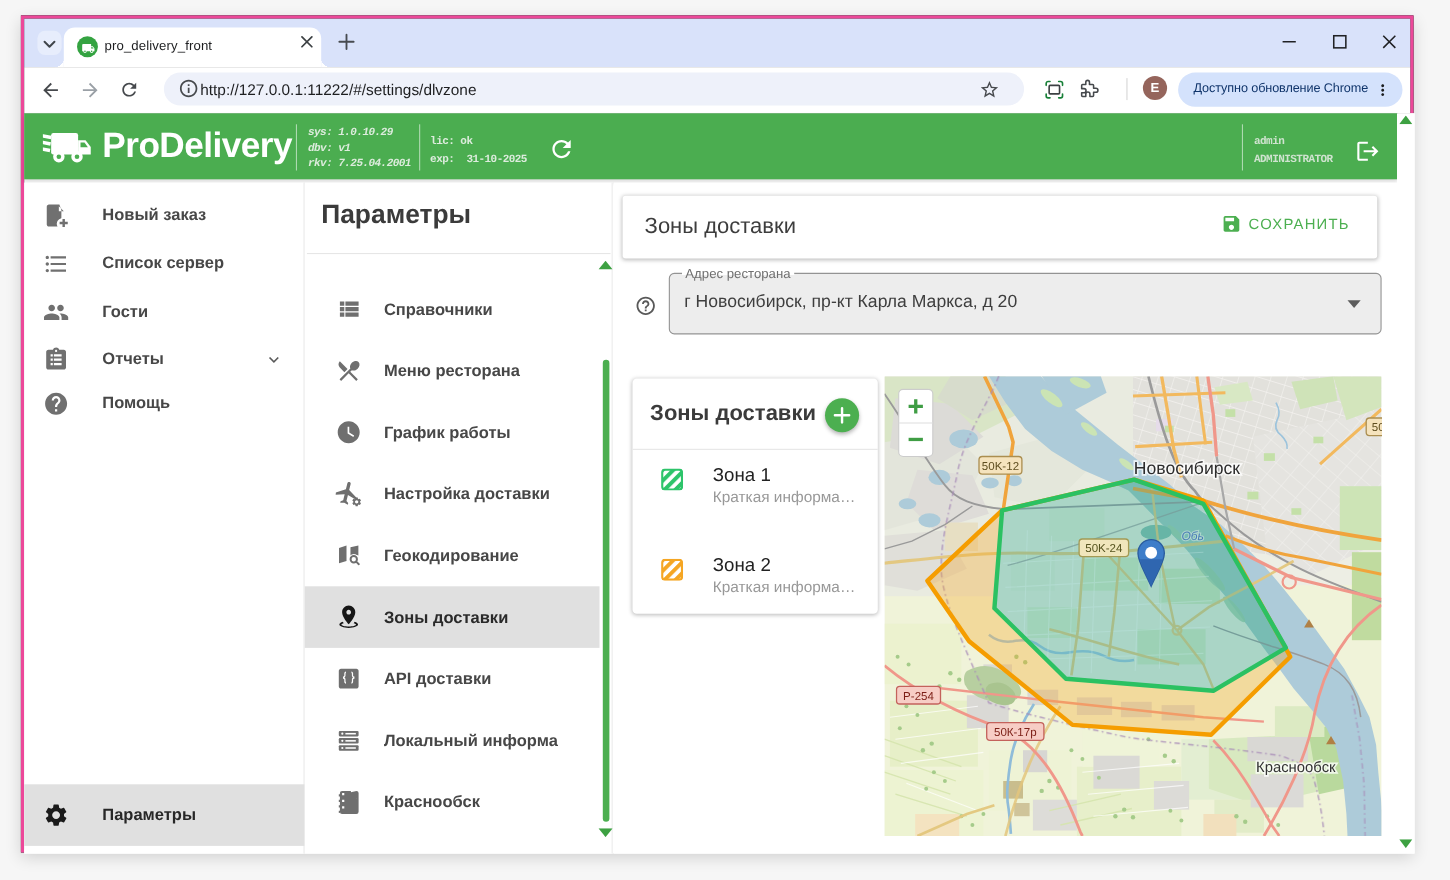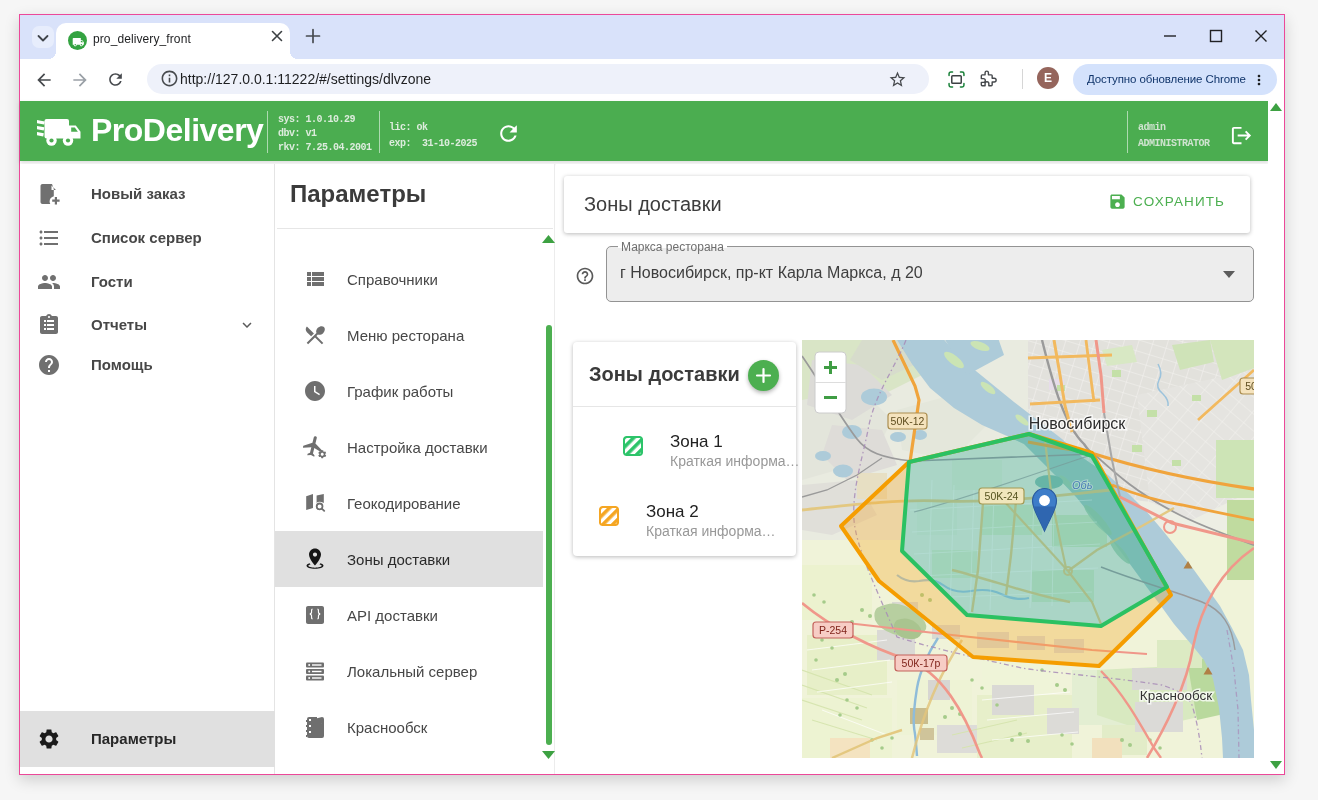--- a/index.html
+++ b/index.html
@@ -1,18 +1,18 @@
 <!DOCTYPE html>
 <html><head>
 <meta charset="utf-8">
 <style>
   * { margin:0; padding:0; box-sizing:border-box; }
   html,body { width:1318px; height:800px; overflow:hidden; background:#f6f6f6; font-family:"Liberation Sans", sans-serif; }
   .abs { position:absolute; }
-  #win { position:absolute; left:19px; top:14px; width:1266px; height:761px; background:#000000; border:1px solid #ec4899; box-shadow:0 5px 14px rgba(0,0,0,0.16); }
+  #win { position:absolute; left:19px; top:14px; width:1266px; height:761px; background:#000000; border:3px solid #ec4899; box-shadow:0 5px 14px rgba(0,0,0,0.16); }
   
   #tabstrip { position:absolute; left:0; top:0; width:100%; height:44px; background:#d9e2fa; }
   #tsearch { position:absolute; left:12px; top:11px; width:22px; height:22px; border-radius:7px; background:#e7edfc; }
   #tsearch svg { position:absolute; left:4px; top:5px; }
   #tab { position:absolute; left:36px; top:8px; width:234px; height:36px; background:#fff; border-radius:10px 10px 0 0; }
   #tab .fav { position:absolute; left:12px; top:8px; width:19px; height:19px; border-radius:50%; background:#34a341; }
   #tab .ttl { position:absolute; left:37px; top:9px; font-size:12px; color:#1d1e20; letter-spacing:0.1px; }
   #tab .cls { position:absolute; left:213px; top:5px; width:16px; height:16px; color:#444; }
   #tabcurvL { position:absolute; left:28px; top:36px; width:8px; height:8px; background:radial-gradient(circle at 0 0, transparent 8px, #fff 8px); }
   #tabcurvR { position:absolute; left:270px; top:36px; width:8px; height:8px; background:radial-gradient(circle at 8px 0, transparent 8px, #fff 8px); }
@@ -39,21 +39,21 @@
   .sitem .tx { position:absolute; left:71px; top:13px; font-size:15px; font-weight:bold; color:#474747; }
   #sparams { position:absolute; left:0; top:610px; width:255px; height:56px; background:#e0e0e0; }
   #sparams .ic { position:absolute; left:17px; top:16px; width:24px; height:24px; color:#1b1b1b; }
   #sparams .tx { position:absolute; left:71px; top:19px; font-size:15px; font-weight:bold; color:#272727; }
   
   #midcol { position:absolute; left:255px; top:63px; width:280px; height:610px; background:#fff; border-right:1px solid #ececec; }
   #midcol h2 { position:absolute; left:15px; top:16px; font-size:24px; font-weight:bold; color:#3b3b3b; }
   #middiv { position:absolute; left:2px; top:64px; width:276px; height:1px; background:#e6e6e6; }
   .mitem { position:absolute; left:0; width:268px; height:56px; }
   .mitem .ic { position:absolute; left:28px; top:16px; width:24px; height:24px; color:#6f6f6f; }
-  .mitem .tx { position:absolute; left:72px; top:20px; font-size:15px; font-weight:normal; color:#474747; }
+  .mitem .tx { position:absolute; left:72px; top:20px; font-size:15px; font-weight:bold; color:#474747; }
   .msel { background:#e0e0e0; }
   .msel .ic { color:#161616; }
   .msel .tx { color:#2a2a2a; }
   
   #content { position:absolute; left:536px; top:63px; width:712px; height:610px; background:#fff; }
   #hcard { position:absolute; left:8px; top:12px; width:686px; height:57px; background:#fff; border-radius:3px; box-shadow:0 1px 4px rgba(0,0,0,0.28); }
   #hcard .t { position:absolute; left:20px; top:17px; font-size:20px; color:#3d3d3d; }
   #savebtn { position:absolute; right:25px; top:18px; color:#4caf50; font-size:13.5px; font-weight:normal; letter-spacing:1.1px; }
   #helpq { position:absolute; left:19px; top:102px; width:20px; height:20px; color:#555; }
   #selfield { position:absolute; left:50px; top:82px; width:648px; height:56px; background:#ededed; border:1px solid #939393; border-radius:5px; }
@@ -159,21 +159,21 @@
             </g>
           <circle cx="14.5" cy="23.5" r="5.2"></circle>
           <circle cx="31" cy="23.5" r="5.2"></circle>
         </g>
         <path d="M34.2 10.5 h3.6 l3.1,4.3 h-6.7 z" fill="#4bad50"></path>
         <circle cx="14.5" cy="23.5" r="2.1" fill="#4bad50"></circle>
         <circle cx="31" cy="23.5" r="2.1" fill="#4bad50"></circle>
       </svg>
       <div id="logo-text">ProDelivery</div>
       <div class="hdrsep" style="left:247px;"></div>
-      <div class="hinfo" style="left:258px;top:12px;">sys: 1.0.10.29
+      <div class="hinfo" style="left:258px;top:12px;font-style:italic;">sys: 1.0.10.29
 dbv: v1
 rkv: 7.25.04.2001</div>
       <div class="hdrsep" style="left:359px;"></div>
       <div class="hinfo" style="left:369px;top:19px;line-height:15.5px;">lic: ok
 exp:  31-10-2025</div>
       <svg class="abs" style="left:476px;top:20px" width="25" height="25" viewBox="0 0 24 24">
           <path fill="#fff" d="M17.65 6.35C16.2 4.9 14.21 4 12 4c-4.42 0-7.99 3.58-7.99 8s3.57 8 7.99 8c3.73 0 6.84-2.55 7.73-6h-2.08c-.82 2.33-3.04 4-5.65 4-3.31 0-6-2.69-6-6s2.69-6 6-6c1.66 0 3.14.69 4.22 1.78L13 11h7V4l-2.35 2.35z"></path>
         </svg>
       <div class="hdrsep" style="left:1107px;"></div>
       <div class="hinfo" style="left:1118px;top:19px;line-height:15.5px;color:#cfe3cf;">admin
@@ -302,21 +302,21 @@
             </g>
             <g fill="#fff">
               <circle cx="6.2" cy="6" r="1"></circle>
               <rect x="9" y="5.3" width="9.5" height="1.4"></rect>
               <circle cx="6.2" cy="12.5" r="1"></circle>
               <rect x="9" y="11.8" width="9.5" height="1.4"></rect>
               <circle cx="6.2" cy="19" r="1"></circle>
               <rect x="9" y="18.3" width="9.5" height="1.4"></rect>
             </g>
           </svg>
-        <div class="tx">Локальный сервер</div>
+        <div class="tx">Локальный информа</div>
       </div>
       <div class="mitem" style="top:535px;">
         <svg class="ic" viewBox="0 0 24 24">
             <path fill="currentColor" d="M6 2a2 2 0 0 0-2 2v1H3v2h1v3H3v2h1v3H3v2h1v3h-1v2h1v-1a2 2 0 0 0 2 2h13a2 2 0 0 0 2-2V4a2 2 0 0 0-2-2H6m0 2h2v2H6V4m0 6h2v2H6v-2m0 6h2v2H6v-2m5-12h3v7l2.5-1.5L19 8.5V2.1l.0-.1z M11 2h8v7l-2.5-1.5L14 9V2h-3z"></path>
           </svg>
         <div class="tx">Краснообск</div>
       </div>
       <svg class="abs" style="left:267px;top:71px" width="13" height="8" viewBox="0 0 13 8">
           <path d="M6.5 0L13 8H0z" fill="#3da142"></path>
         </svg>
@@ -329,31 +329,31 @@
       <div id="hcard">
         <div class="t">Зоны доставки</div>
         <div id="savebtn"><svg class="abs" style="left:-25px;top:-2px" width="19" height="19" viewBox="0 0 24 24">
               <path fill="#4caf50" d="M17 3H5c-1.11 0-2 .9-2 2v14c0 1.1.89 2 2 2h14c1.1 0 2-.9 2-2V7l-4-4zm-5 16c-1.66 0-3-1.34-3-3s1.34-3 3-3 3 1.34 3 3-1.34 3-3 3zm3-10H5V5h10v4z"></path>
             </svg>СОХРАНИТЬ</div>
       </div>
       <svg id="helpq" viewBox="0 0 24 24">
           <path fill="#595959" d="M11 18h2v-2h-2v2zm1-16C6.48 2 2 6.48 2 12s4.48 10 10 10 10-4.48 10-10S17.52 2 12 2zm0 18c-4.41 0-8-3.59-8-8s3.59-8 8-8 8 3.59 8 8-3.59 8-8 8zm0-14c-2.21 0-4 1.79-4 4h2c0-1.1.9-2 2-2s2 .9 2 2c0 2-3 1.75-3 5h2c0-2.25 3-2.5 3-5 0-2.21-1.79-4-4-4z"></path>
         </svg>
       <div id="selfield">
-        <div class="lbl">Маркса ресторана</div>
+        <div class="lbl">Адрес ресторана</div>
         <div class="val">г Новосибирск, пр-кт Карла Маркса, д 20</div>
         <div class="arr"></div>
       </div>
       <div id="zcard">
         <div class="t">Зоны доставки</div>
         <div id="zplus"><svg width="31" height="31" viewBox="0 0 31 31">
               <path d="M15.5 9v13M9 15.5h13" stroke="#fff" stroke-width="2.2" stroke-linecap="round"></path>
             </svg></div>
         <div id="zdiv"></div>
-        <div class="zitem" style="top:94px;margin-left:24px;">
+        <div class="zitem" style="top:82px;">
           <svg class="zic" width="20" height="20" viewBox="0 0 20 20">
               <defs>
                 <pattern id="hg" width="7" height="7" patternTransform="rotate(45)" patternUnits="userSpaceOnUse">
                   <rect width="7" height="7" fill="#fff"></rect>
                   <rect width="3.6" height="7" fill="#2dc46a"></rect>
                 </pattern>
               </defs>
               <rect x="1" y="1" width="18" height="18" rx="2.5" fill="url(#hg)" stroke="#2dc46a" stroke-width="2"></rect>
             </svg>
           <div class="zt">Зона 1</div>

